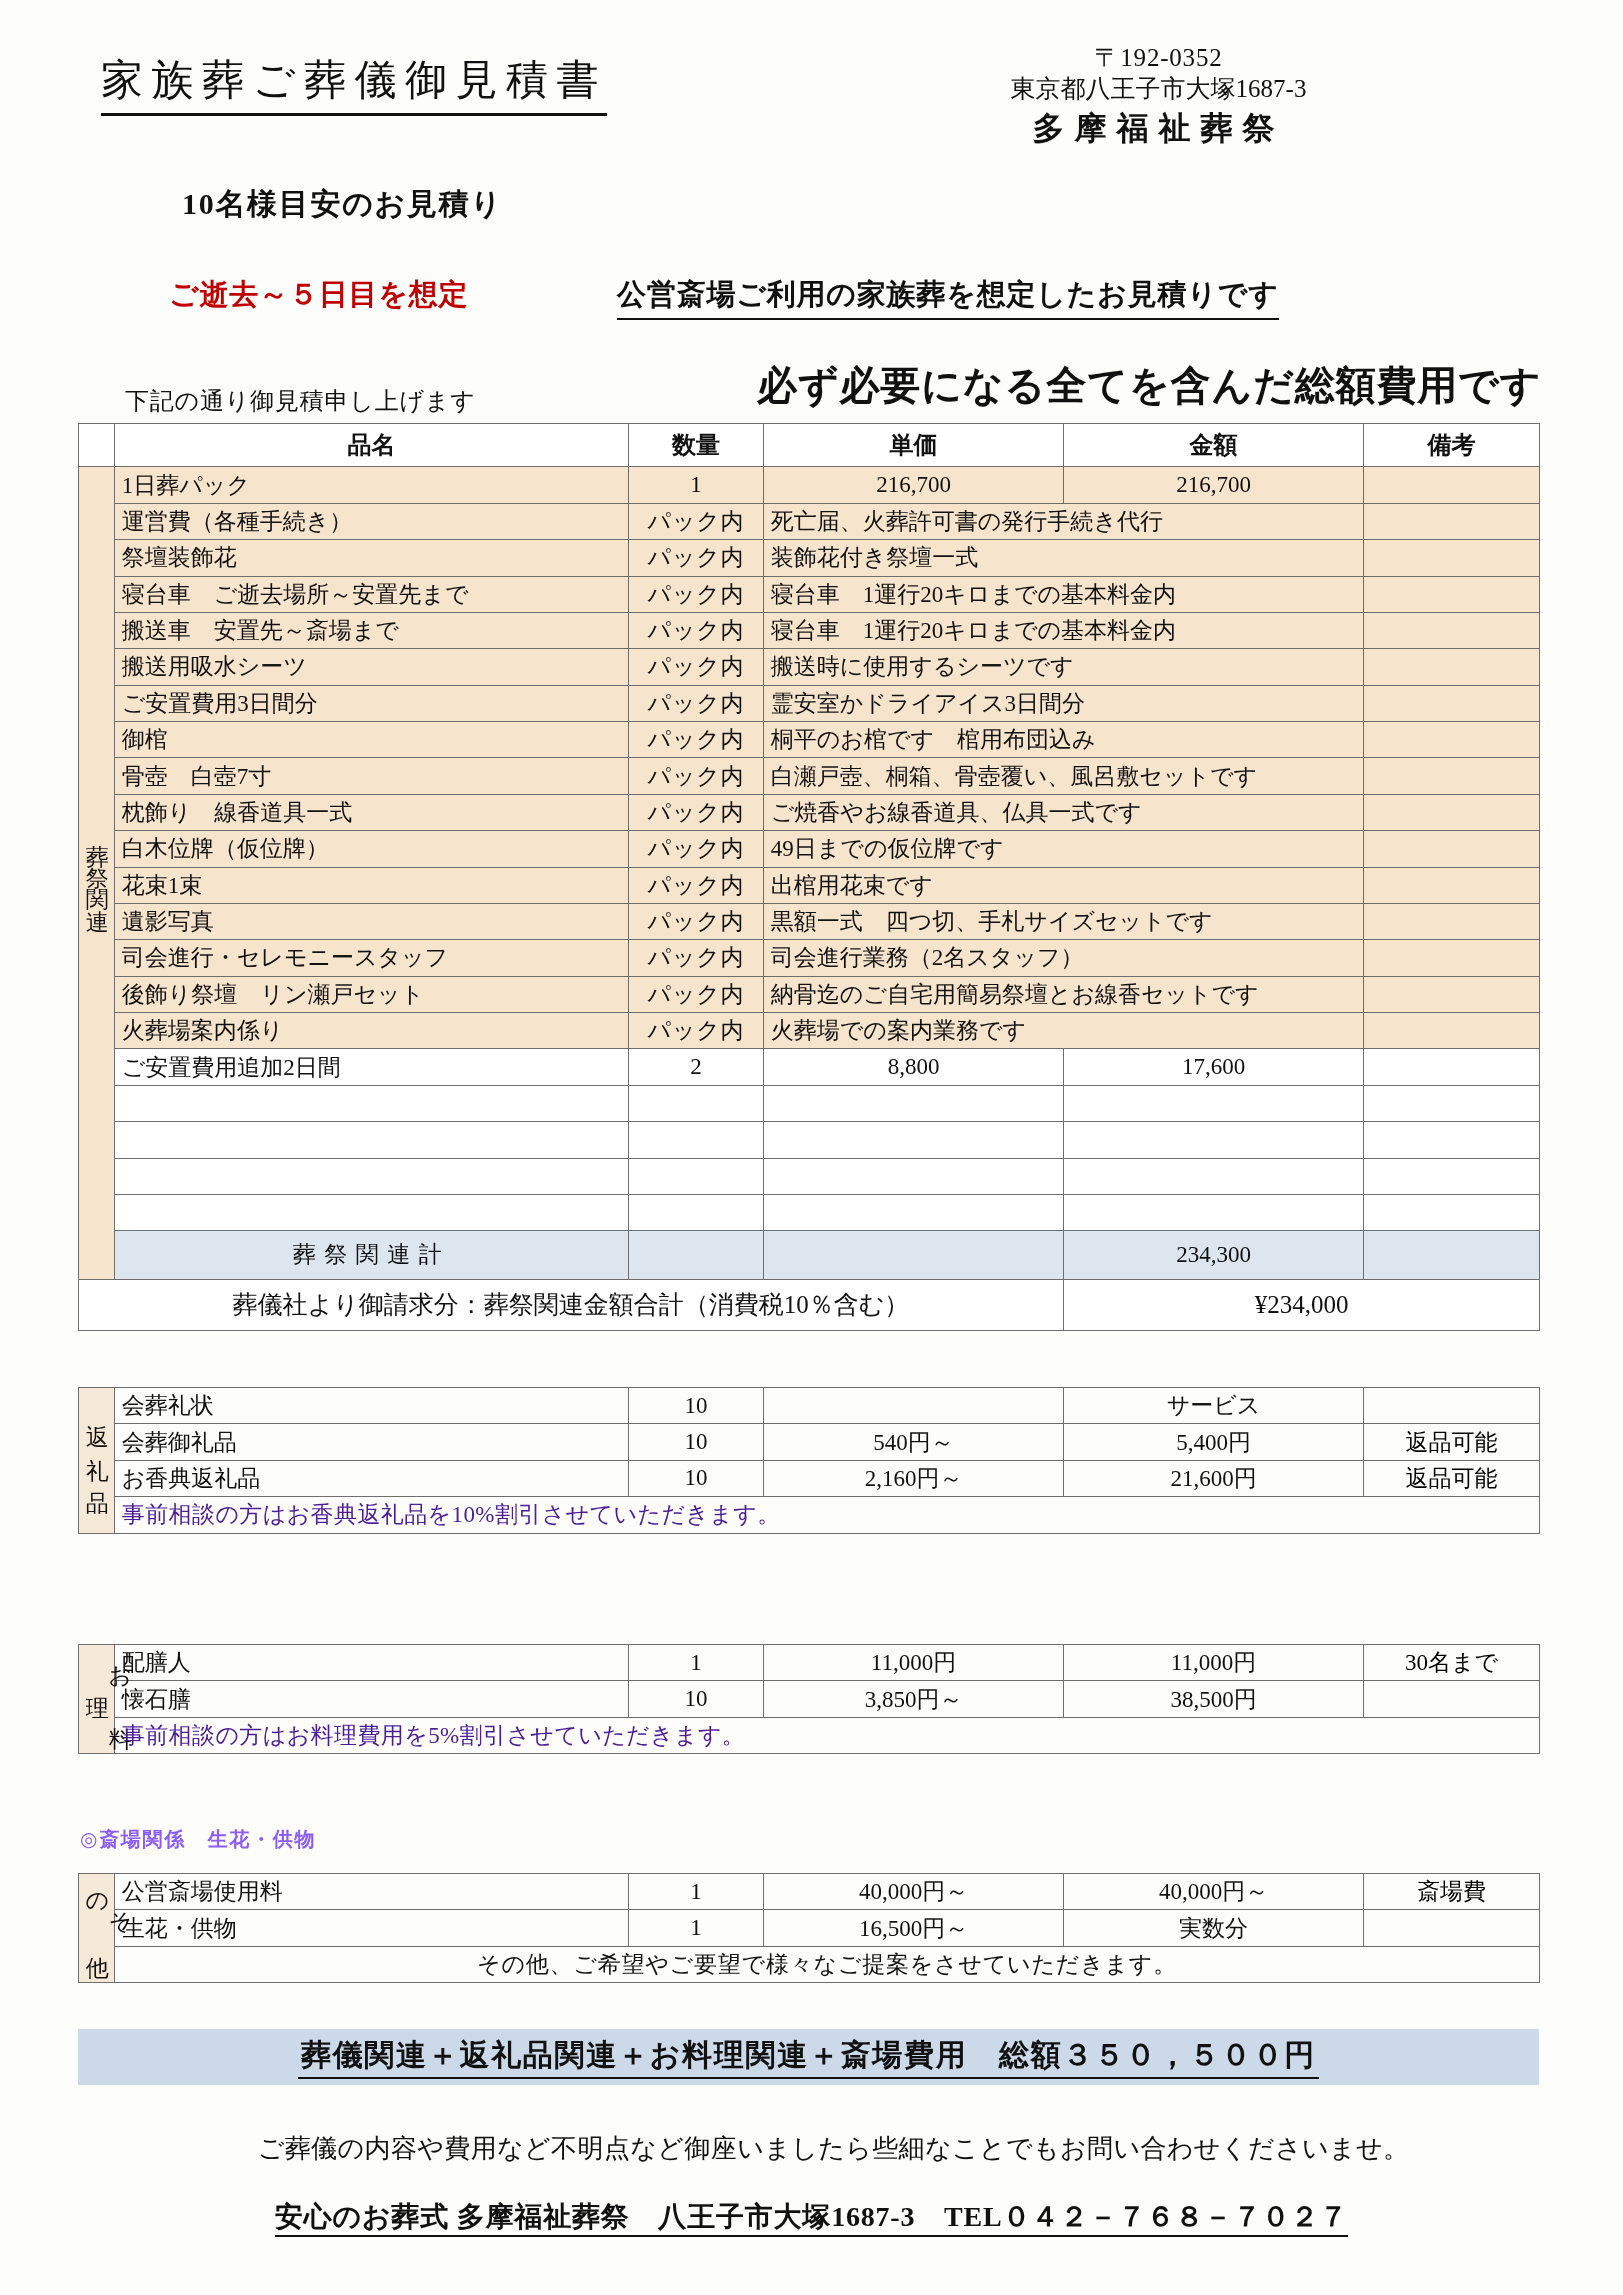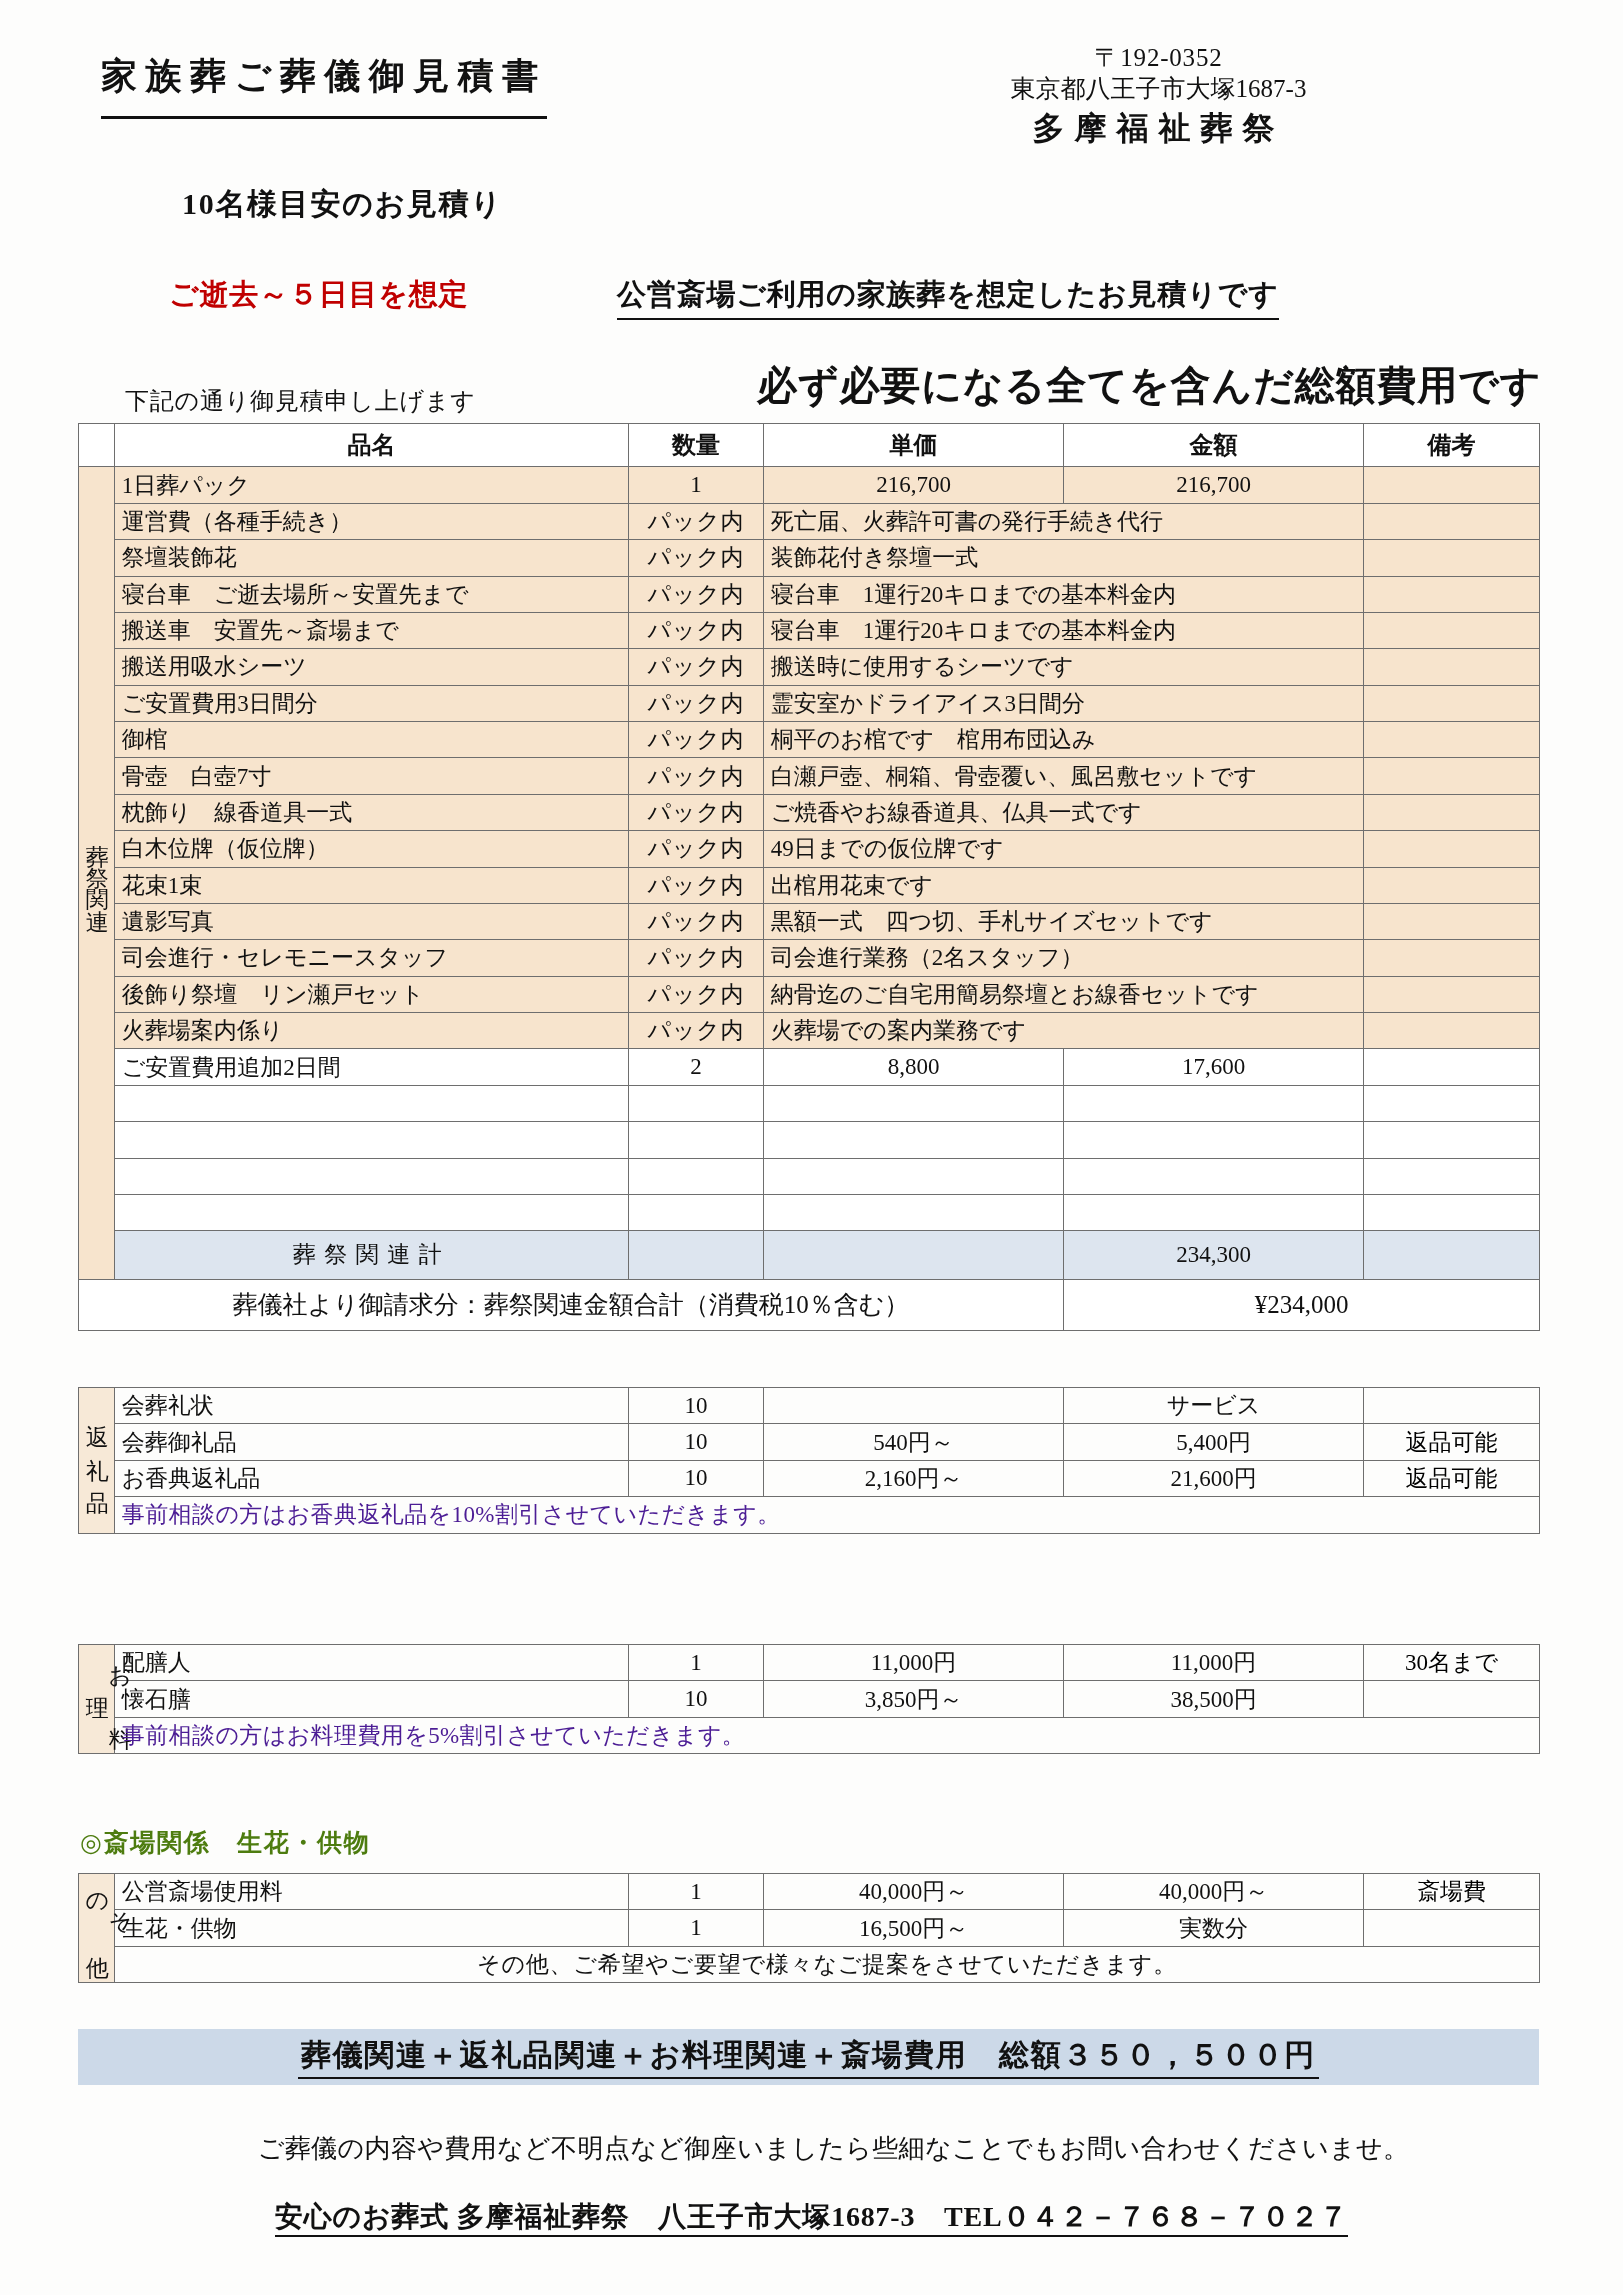--- a/index.html
+++ b/index.html
@@ -26,25 +26,25 @@
 
   
   .header {
     position: relative;
     height: 194px;
   }
   .doc-title {
     position: absolute;
     left: 101px;
     top: 52px;
-    font-size: 36px;
+    font-size: 42px;
     letter-spacing: 8.5px;
-    font-weight: 700;
+    font-weight: 400;
     border-bottom: 3.4px solid #111;
-    padding-bottom: 15px;
+    padding-bottom: 5px;
     white-space: nowrap;
   }
   .company-block {
     position: absolute;
     left: 922px;
     top: 42px;
     text-align: center;
     width: 473px;
   }
   .zip {
@@ -207,22 +207,22 @@
     font-size: 24.5px;
     text-align: left;
     padding-left: 8.5px;
     letter-spacing: 0.4px;
   }
   .center-note-cell { text-align: center; font-size: 24px; letter-spacing: 0.8px; }
 
   .section-heading {
     position: absolute;
     left: 80px;
-    font-size: 25px;
-    color: #4d7c0f;
+    font-size: 20px;
+    color: #8b5cf6;
     font-weight: 600;
     letter-spacing: 1.7px;
   }
 
   .grand-bar {
     position: absolute;
     left: 78px;
     width: 1461px;
     height: 56px;
     background: #ccd9e8;

